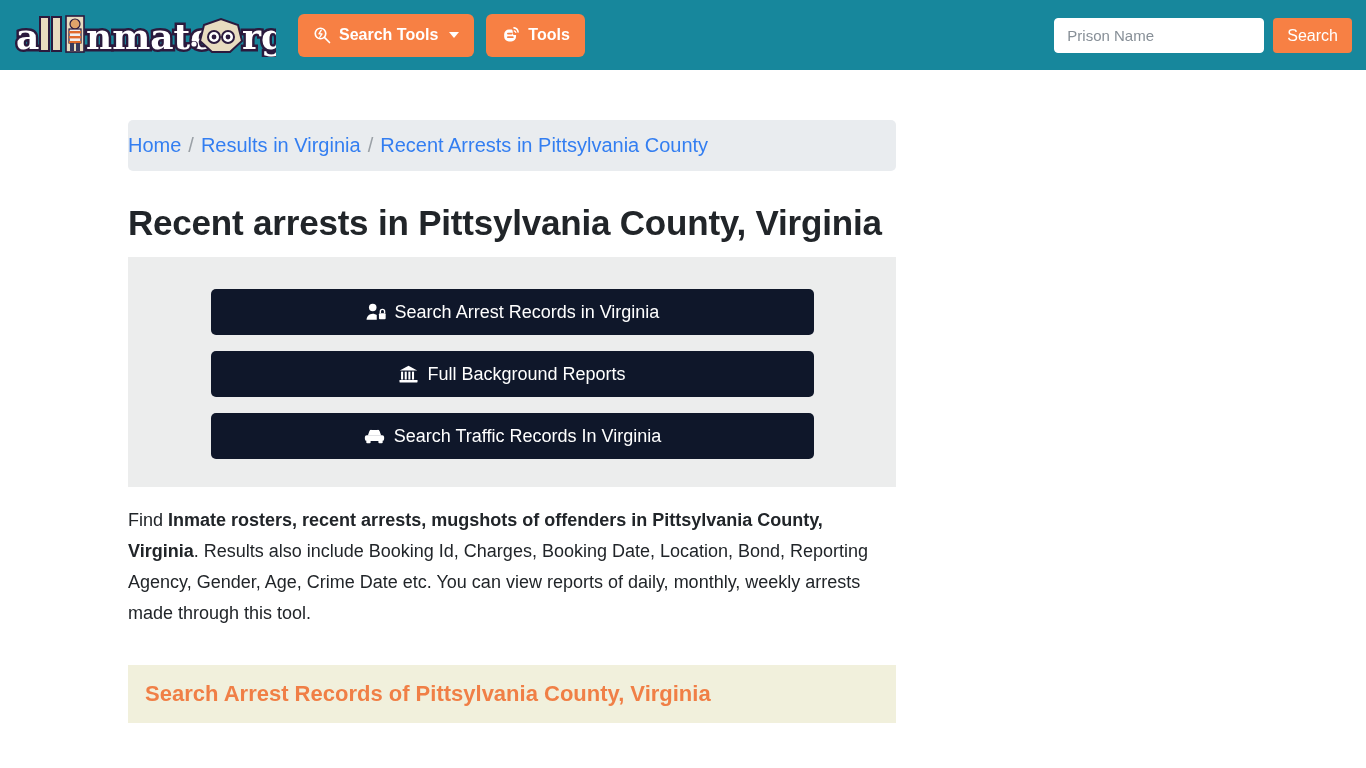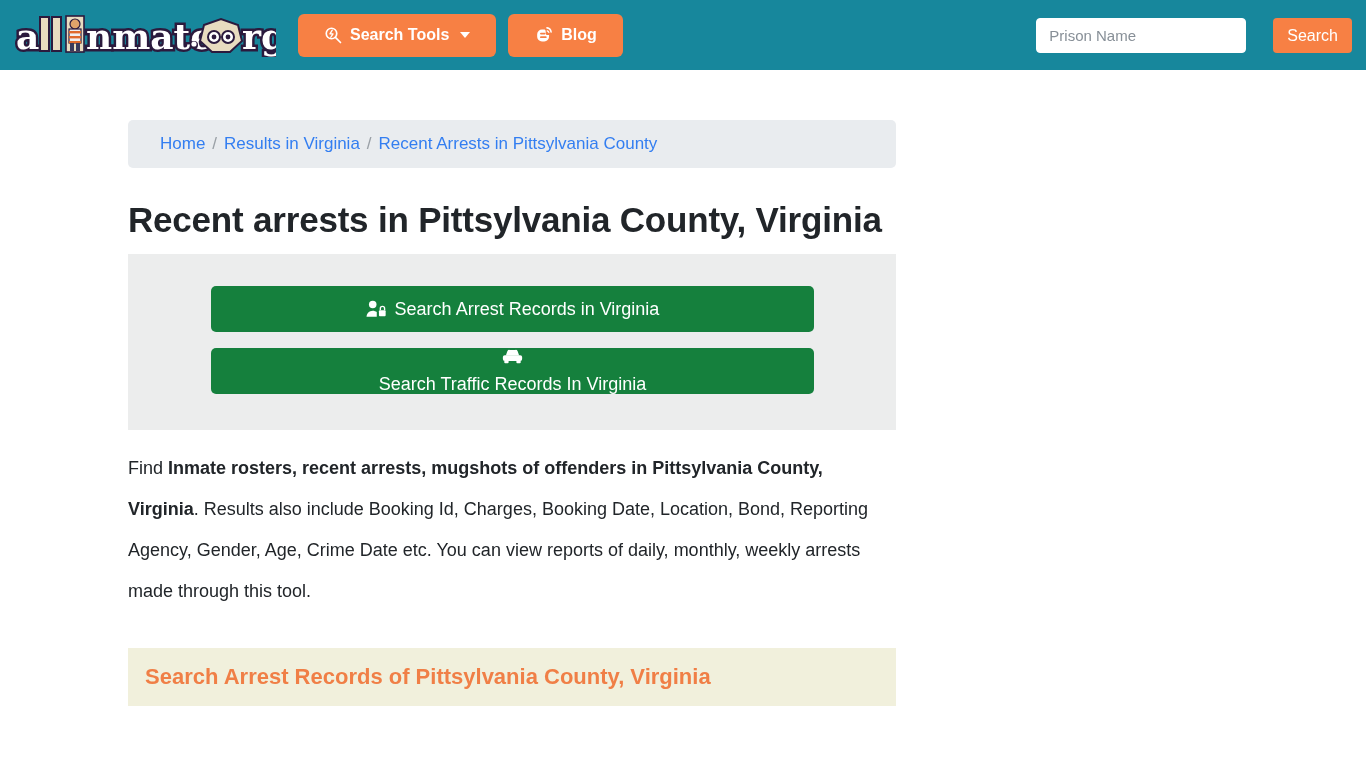--- a/index.html
+++ b/index.html
@@ -34,21 +34,21 @@
     align-items:center;
     gap:12px;
     margin-left:22px;
   }
   .nav-btn {
     background:#f78044;
     color:#ffffff;
     border:none;
     border-radius:6px;
     height:43px;
-    padding:0 26px;
+    padding:0 15px;
     display:flex;
     align-items:center;
     gap:8px;
     font-size:16px;
     font-weight:bold;
     cursor:pointer;
     white-space:nowrap;
     font-family:"Liberation Sans", sans-serif;
   }
   .nav-btn .ico { display:flex; align-items:center; }
@@ -74,43 +74,43 @@
     border-radius:4px;
     padding:0 12px;
     font-size:15px;
     color:#ec4899;
     background:#ffffff;
     outline:none;
     font-family:"Liberation Sans", sans-serif;
   }
   .search-input::placeholder { color:#878f97; }
   .search-btn {
-    margin-left:27px;
+    margin-left:9px;
     height:35px;
     padding:0 14px;
     background:#f78044;
     color:#fff;
     border:none;
     border-radius:4px;
     font-size:16px;
     cursor:pointer;
     font-family:"Liberation Sans", sans-serif;
   }
 
   
   .content {
     width:768px;
     margin-left:128px;
     padding-top:50px;
   }
   .breadcrumb {
     background:#e9ecef;
     border-radius:5px;
-    padding:14px 32px;
-    font-size:17px;
+    padding:14px 0;
+    font-size:20px;
     display:flex;
     align-items:center;
     gap:7px;
     flex-wrap:nowrap;
   }
   .breadcrumb a { color:#337ef1; text-decoration:none; cursor:pointer; }
   .breadcrumb .sep { color:#9aa0a6; }
 
   .page-title {
     font-size:35px;
@@ -125,34 +125,34 @@
     padding:32px 30px 28px 31px;
   }
   .cta-btn {
     display:flex;
     align-items:center;
     justify-content:center;
     gap:9px;
     width:603px;
     height:46px;
     margin:0 auto 16px auto;
-    background:#15803d;
+    background:#0f172a;
     color:#ffffff;
     border:none;
     border-radius:5px;
     font-size:18px;
     cursor:pointer;
     font-family:"Liberation Sans", sans-serif;
   }
-  .cta-btn:last-child { margin-bottom:8px;flex-direction:column; }
+  .cta-btn:last-child { margin-bottom:0; }
   .cta-btn .ico { display:flex; align-items:center; }
 
   .intro {
     font-size:18px;
-    line-height:41px;
+    line-height:31px;
     color:#212529;
     margin:18px 0 0 0;
     width:765px;
   }
   .intro b { font-weight:bold; }
 
   .section-head {
     background:#f1f0dc;
     color:#f07f46;
     font-size:22px;
@@ -215,21 +215,21 @@
     <button class="nav-btn">
       <span class="ico">
         <svg width="19" height="19" viewBox="0 0 24 24">
           <path d="M13.5 4.5H10A6 6 0 0 0 4 10.5v3A6 6 0 0 0 10 19.5h3a6 6 0 0 0 6-6v-2h-2.2a2 2 0 0 1-2-2V7.2a2.7 2.7 0 0 0-1.3-2.7z" fill="#fff"></path>
           <rect x="7.6" y="8.4" width="7" height="2.3" rx="1.15" fill="#f78044"></rect>
           <rect x="7.6" y="13" width="8.4" height="2.3" rx="1.15" fill="#f78044"></rect>
           <path d="M16.4 2.4a6 6 0 0 1 5.2 5.2" fill="none" stroke="#fff" stroke-width="2" stroke-linecap="round"></path>
           <path d="M16.7 6.1a3 3 0 0 1 2 2" fill="none" stroke="#fff" stroke-width="1.7" stroke-linecap="round"></path>
         </svg>
       </span>
-      <span>Blog</span>
+      <span>Tools</span>
     </button>
 
 
 
   </div>
 
   <div class="search-area">
     <input class="search-input" type="text" placeholder="Prison Name" style="">
     <button class="search-btn">Search</button>
   </div>
@@ -255,20 +255,33 @@
           <circle cx="8" cy="5.4" r="4.6"></circle>
           <path d="M0.4 20.6c0-4.2 3.4-7.6 7.6-7.6 1.9 0 3.6.7 4.9 1.8v5.8z"></path>
           <rect x="15.6" y="12.6" width="8.2" height="7.2" rx="1.1"></rect>
           <path d="M17.3 12.6V10.4a2.6 2.6 0 0 1 5.2 0v2.2" fill="none" stroke="#fff" stroke-width="1.7"></path>
         </svg>
       </span>
       <span>Search Arrest Records in Virginia</span>
     </button>
 
 
+    <button class="cta-btn">
+      <span class="ico">
+        <svg width="19" height="19" viewBox="0 0 24 24" fill="#fff">
+          <path d="M12 1 L23 7 H1 Z"></path>
+          <rect x="2.6" y="8.4" width="2.6" height="10"></rect>
+          <rect x="7.2" y="8.4" width="2.6" height="10"></rect>
+          <rect x="11.8" y="8.4" width="2.6" height="10"></rect>
+          <rect x="16.4" y="8.4" width="2.6" height="10"></rect>
+          <rect x="0.6" y="19" width="22.8" height="3.2" rx="0.6"></rect>
+        </svg>
+      </span>
+      <span>Full Background Reports</span>
+    </button>
 
     <button class="cta-btn">
       <span class="ico">
         <svg width="21" height="18" viewBox="0 0 24 20" fill="#fff">
           <path d="M4.4 9.4 6.1 4.6A2.5 2.5 0 0 1 8.5 3h7a2.5 2.5 0 0 1 2.4 1.6l1.7 4.8z"></path>
           <rect x="1" y="9" width="22" height="6.6" rx="2.2"></rect>
           <rect x="2.6" y="15.2" width="5" height="3" rx="1.2"></rect>
           <rect x="16.4" y="15.2" width="5" height="3" rx="1.2"></rect>
         </svg>
       </span>

